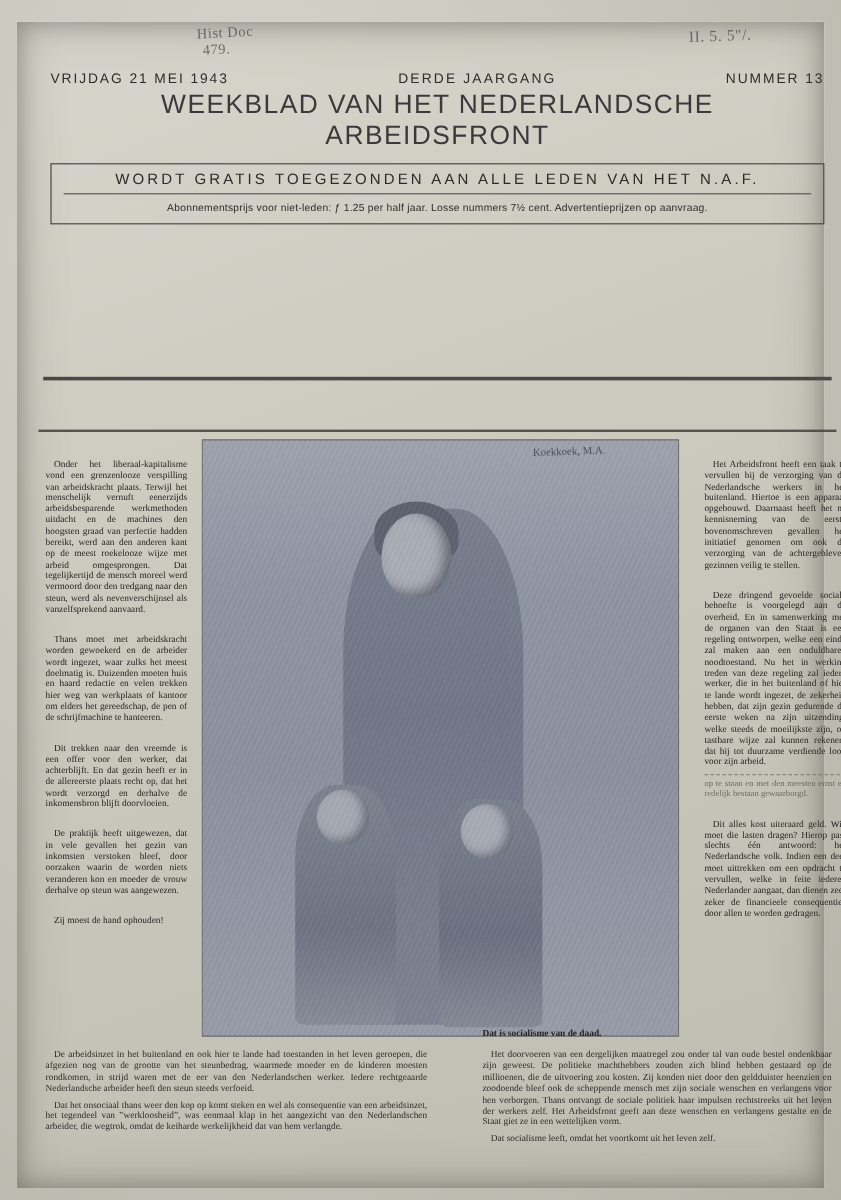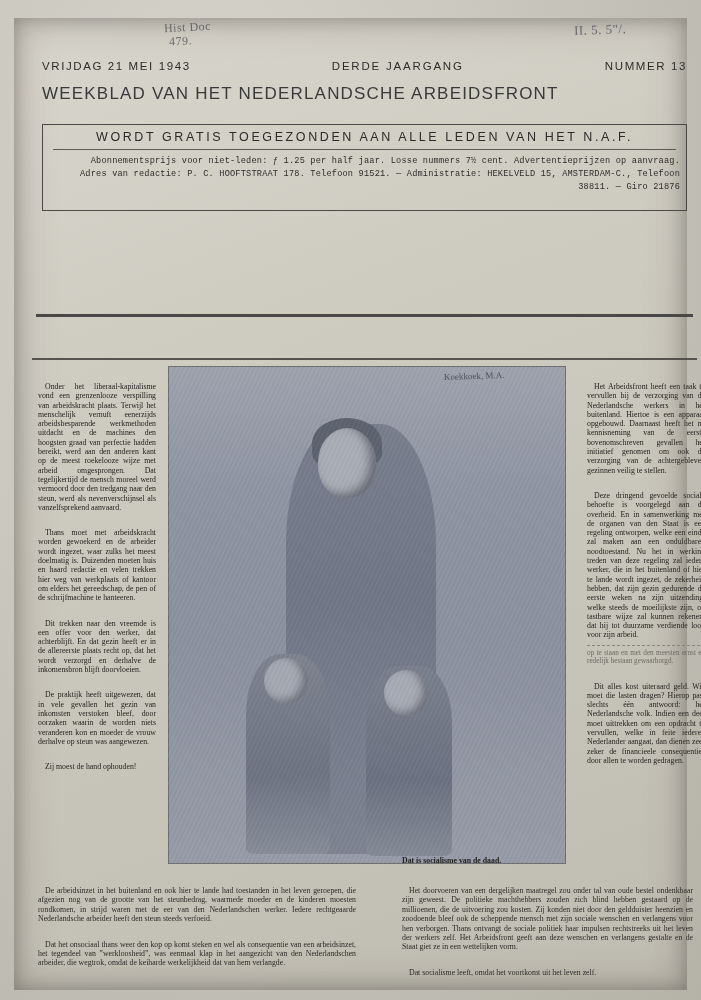--- a/index.html
+++ b/index.html
@@ -36,34 +36,34 @@
     text-align:center;margin-top:4px;
     font-family:"Liberation Sans",sans-serif;
     font-weight:bold;font-size:74px;line-height:78px;letter-spacing:10px;
     color:#4f4f52;
     text-shadow:
       2px 2px 0 #9a9a9a,
       3px 3px 0 #7e7e80,
       -1px -1px 0 #6e6e70;
   }
   .subtitle{
-    text-align:left;margin-top:12px;
+    text-align:center;margin-top:2px;
     font-family:"Liberation Sans",sans-serif;
-    font-size:17px;letter-spacing:1.2px;color:#3a3a3c;
+    font-size:22px;letter-spacing:1.2px;color:#3a3a3c;
   }
   .box{
-    margin-top:20px;border:1.5px solid #4a4a48;padding:5px 6px 16px;
+    margin-top:10px;border:1.5px solid #4a4a48;padding:5px 6px 6px;
   }
   .box .l1{
     text-align:center;font-family:"Liberation Sans",sans-serif;
     font-size:12.5px;letter-spacing:2.6px;color:#2c2b29;
   }
   .box hr{border:0;border-top:1px solid #5b5a57;margin:5px 4px;}
   .box .l2,.box .l3{
-    text-align:right;font-family:Liberation Mono, monospace;
+    text-align:center;font-family:Liberation Sans, sans-serif;
     font-size:8.6px;letter-spacing:.2px;color:#2e2d2b;line-height:13px;
   }
   .rulewrap{position:absolute;left:22px;top:296px;width:657px;}
   .rulewrap .thick{height:3px;background:#4a4947;}
 
   .banner{
     position:absolute;left:18px;top:300px;width:665px;height:34px;
     font-family:"Liberation Sans",sans-serif;font-weight:bold;
     font-size:30px;letter-spacing:1px;color:#5a5a5c;
     text-align:center;line-height:34px;
@@ -145,21 +145,21 @@
     position:absolute;left:24px;top:852px;width:655px;
   }
   .bottom .b-left{
     position:absolute;left:0;top:0;width:318px;font-size:7.8px;line-height:9.4px;
     text-align:justify;
   }
   .bottom .b-right{
     position:absolute;left:364px;top:0;width:291px;font-size:7.8px;line-height:9.4px;
     text-align:justify;
   }
-  .bottom p{margin:16px 0 4px;text-indent:7px;}
+  .bottom p{margin:4px 0 4px;text-indent:7px;}
   .edge{
     position:absolute;inset:0;pointer-events:none;
     box-shadow:inset 0 0 40px rgba(80,75,65,.35);
   }
 </style>
 </head>
 <body>
 
 <div class="page">
   <div class="paper">
@@ -173,21 +173,20 @@
         <span>VRIJDAG 21 MEI 1943</span>
         <span class="mid">DERDE JAARGANG</span>
         <span>NUMMER 13</span>
       </div>
       <div class="subtitle">WEEKBLAD VAN HET NEDERLANDSCHE ARBEIDSFRONT</div>
 
       <div class="box">
         <div class="l1">WORDT GRATIS TOEGEZONDEN AAN ALLE LEDEN VAN HET N.A.F.</div>
         <hr>
         <div class="l2">Abonnementsprijs voor niet-leden: ƒ 1.25 per half jaar.      Losse nummers 7½ cent. Advertentieprijzen op aanvraag.</div>
-        <div class="l3">Adres van redactie: P. C. HOOFTSTRAAT 178. Telefoon 91521. — Administratie: HEKELVELD 15, AMSTERDAM-C., Telefoon 38811. — Giro 21876</div>
       </div>
     </div>
 
     <div class="rulewrap">
         <div class="thick"></div>
       </div>
 
     <div class="bannerline"></div>
 
     <div class="cols">

